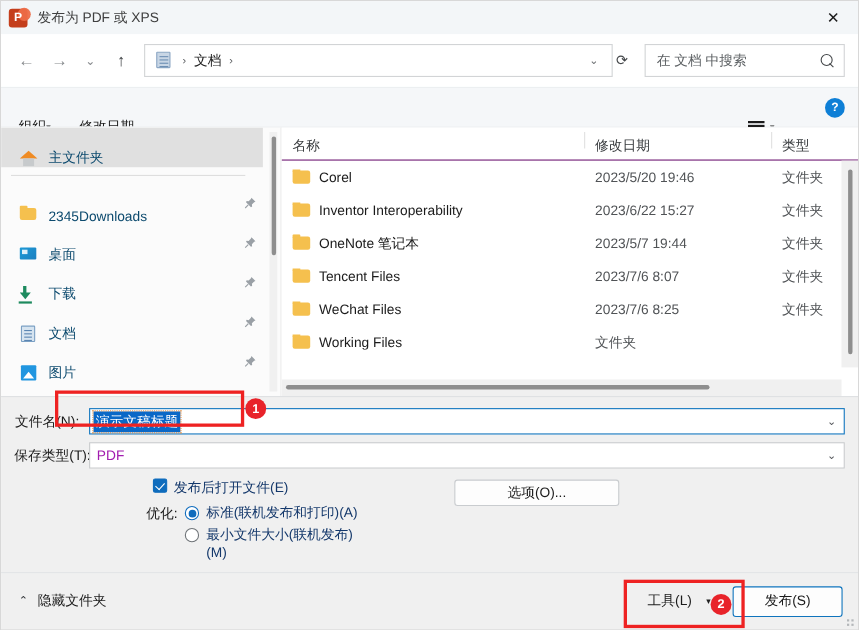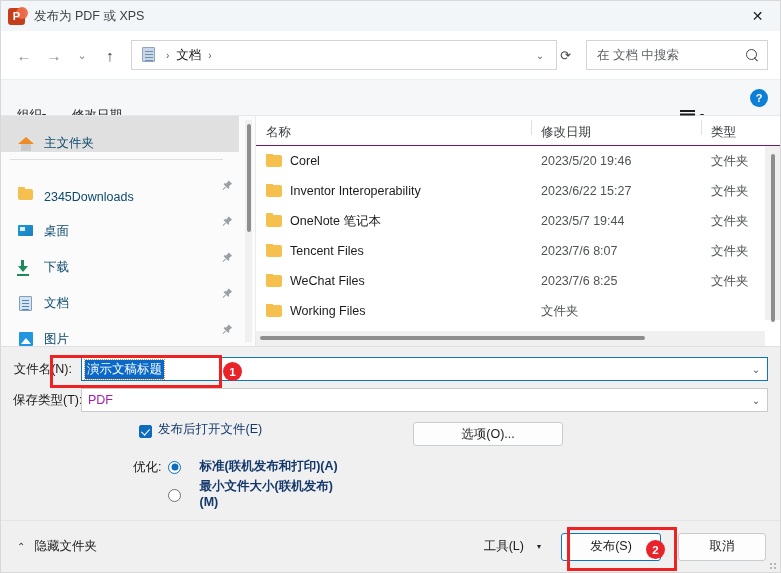--- a/index.html
+++ b/index.html
@@ -375,42 +375,42 @@
     position: absolute; right: 0; top: 0; bottom: 0; width: 22px;
     display: flex; align-items: center; justify-content: center;
     color: #53565a; font-size: 10px;
   }
   .opt-grid {
     display: flex; align-items: flex-start;
     margin-top: 9px; padding-left: 120px;
   }
   .opt-left { width: 260px; flex: none; }
   .chk-row {
-    display: flex; align-items: flex-end; gap: 6px;
-    margin-bottom: 20px; margin-left: 6px;
+    display: flex; align-items: flex-start; gap: 6px;
+    margin-bottom: 6px; margin-left: 6px;
   }
   .chkbox {
     width: 13px; height: 13px; flex: none;
     background: #0f6cbd; border: 1px solid #0f6cbd; border-radius: 2px;
     position: relative;
   }
   .chkbox::after {
     content: ""; position: absolute; left: 3.4px; top: 1px;
     width: 4px; height: 7px;
     border: solid #fff; border-width: 0 1.6px 1.6px 0;
     transform: rotate(42deg);
   }
   .chk-label { font-size: 12.5px; color: #14386b; }
   .radio-group { display: flex; align-items: flex-start; }
   .opt-prefix {
     font-size: 12.5px; color: #1b1b1b; padding-top: 1px;
     margin-right: 7px; white-space: nowrap;
   }
   .radio-row {
-    display: flex; align-items: center; gap: 18px; margin-bottom: 4px; font-weight: bold;
+    display: flex; align-items: flex-start; gap: 6px; margin-bottom: 4px;
   }
   .radio {
     width: 13px; height: 13px; flex: none; margin-top: 2px;
     border: 1.3px solid #6f7478; border-radius: 50%; background: #fff;
     position: relative;
   }
   .radio.on { border-color: #0f6cbd; }
   .radio.on::after {
     content: ""; position: absolute; left: 50%; top: 50%;
     transform: translate(-50%,-50%);
@@ -734,21 +734,20 @@
     <span class="hidefolders">
       <span class="chev-up">⌃</span>
       <span>隐藏文件夹</span>
     </span>
     <span class="footer-spacer"></span>
     <span class="tools">
       <span>工具(L)</span>
       <span class="caret">▾</span>
     </span>
     <span class="btn-primary">发布(S)</span>
-    <span class="btn-cancel">取消</span>
     <span class="resize-grip"></span>
   </div>
 
   <div class="anno-box" style="left:49px; top:354px; width:172px; height:33px;"></div>
   <div class="anno-badge" style="left:222px; top:361px;">1</div>
 
   <div class="anno-box" style="left:566px; top:526px; width:110px; height:44px;"></div>
   <div class="anno-badge" style="left:645px; top:539px;">2</div>
 
 </div>

